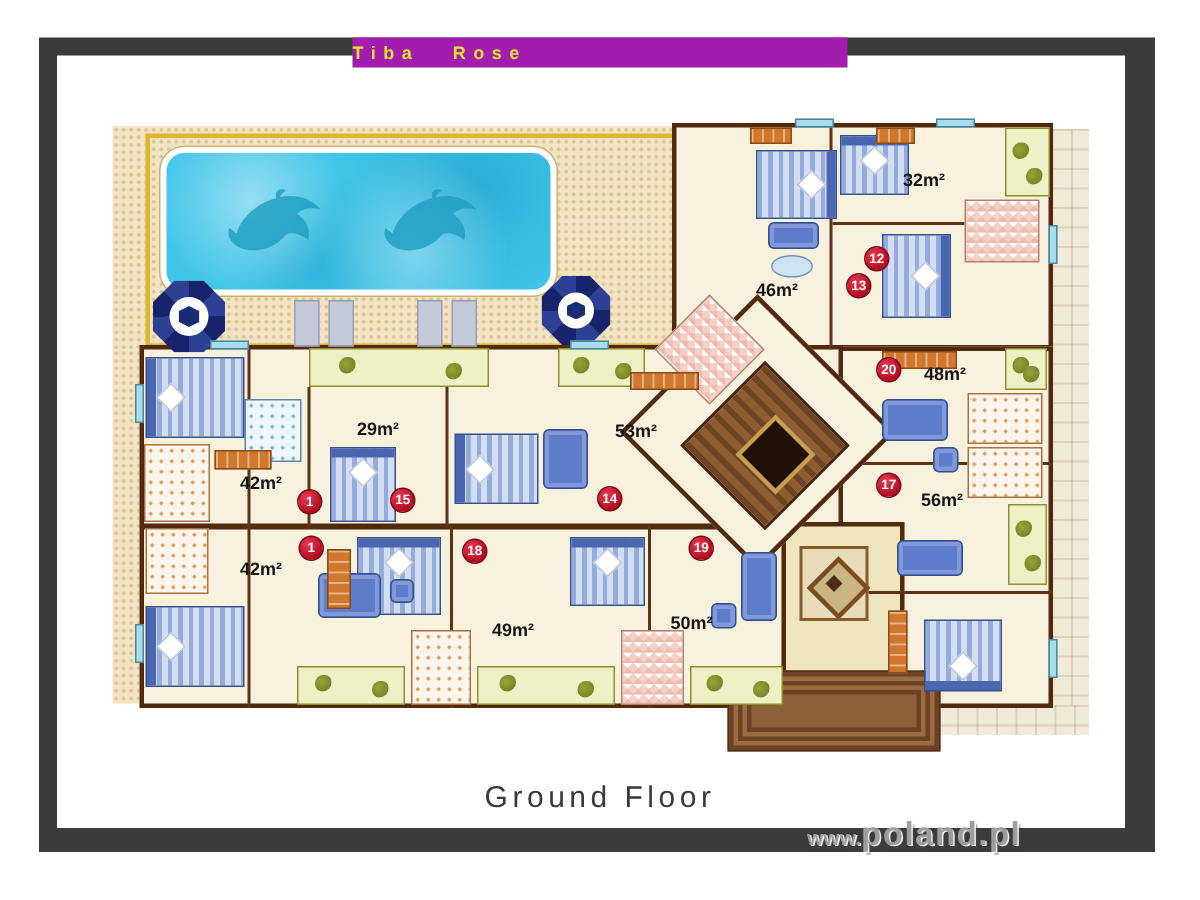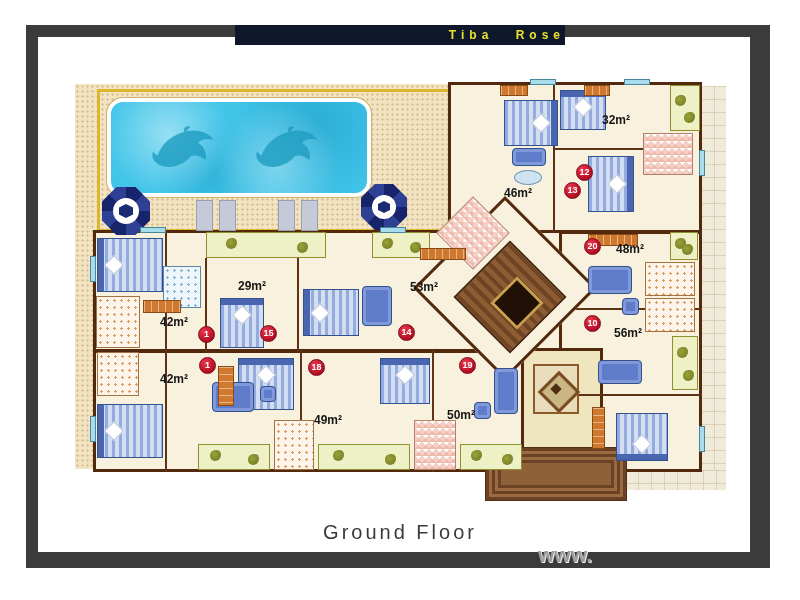--- a/index.html
+++ b/index.html
@@ -3,28 +3,28 @@
 <meta charset="utf-8">
 <style>
   html,body{margin:0;padding:0}
   body{width:800px;height:600px;position:relative;background:#fff;overflow:hidden;
        font-family:"Liberation Sans",sans-serif}
   .abs{position:absolute;box-sizing:border-box}
 
   
   .frame{left:26px;top:25px;width:744px;height:543px;border:solid #3b3b3b;
          border-width:12px 20px 16px 12px;z-index:10;pointer-events:none}
-  .title-tab{left:235px;top:25px;width:330px;height:20px;background:#0f172a;z-index:11;
+  .title-tab{left:235px;top:25px;width:330px;height:20px;background:#a21caf;z-index:11;
          color:#e6e22e;font-size:12px;font-weight:bold;letter-spacing:5px;word-spacing:14px;
-         text-align:right;line-height:20px}
+         text-align:left;line-height:20px}
   .floor-label{left:0;top:521px;width:800px;text-align:center;z-index:11;color:#3a3a3a;
          font-size:20px;letter-spacing:3px}
   .watermark{left:538px;top:543px;z-index:12;display:flex;align-items:baseline;color:#9d9d9d;
          font-weight:bold;text-shadow:1px 1px 0 rgba(255,255,255,.9),2px 2px 1px rgba(70,70,70,.45)}
-  .wm-www{font-size:21px}.wm-ils{font-size:38px;letter-spacing:1px}.wm-rest{font-size:22px;letter-spacing:1px}
+  .wm-www{font-size:14px}.wm-ils{font-size:38px;letter-spacing:1px}.wm-rest{font-size:22px;letter-spacing:1px}
 
   
   .deck{background-color:#f2e4c2;z-index:1;
         background-image:radial-gradient(rgba(165,125,55,.3) 1px,transparent 1.4px);background-size:5px 5px}
   .deck-b{border:3px solid #dcb62c}
   .patio{background-color:#f0ead8;z-index:1;
         background-image:linear-gradient(rgba(150,120,80,.22) 1px,transparent 1px),
         linear-gradient(90deg,rgba(150,120,80,.22) 1px,transparent 1px);background-size:13px 13px}
   .pool{z-index:2;background-color:#41c5e9;border:4px solid #fff;border-radius:16px;
         box-shadow:0 0 0 1px #cdb06a;
@@ -205,34 +205,35 @@
   <div class="abs win" style="left:90px;top:416px;width:6px;height:26px"></div>
 
   <div class="abs rlabel" style="left:616px;top:120px">32m²</div>
   <div class="abs rlabel" style="left:518px;top:193px">46m²</div>
   <div class="abs rlabel" style="left:630px;top:249px">48m²</div>
   <div class="abs rlabel" style="left:628px;top:333px">56m²</div>
   <div class="abs rlabel" style="left:252px;top:286px">29m²</div>
   <div class="abs rlabel" style="left:174px;top:322px">42m²</div>
   <div class="abs rlabel" style="left:424px;top:287px">53m²</div>
   <div class="abs rlabel" style="left:174px;top:379px">42m²</div>
-  <div class="abs rlabel" style="left:328px;top:420px">49m²</div>
+  <div class="abs rlabel" style="left:342px;top:420px">49m²</div>
   <div class="abs rlabel" style="left:461px;top:415px">50m²</div>
 
-  <div class="abs marker" style="left:584px;top:315px">10</div>
+  <div class="abs marker" style="left:584px;top:315px">17</div>
   <div class="abs marker" style="left:584px;top:238px">20</div>
   <div class="abs marker" style="left:576px;top:164px">12</div>
   <div class="abs marker" style="left:564px;top:182px">13</div>
   <div class="abs marker" style="left:398px;top:324px">14</div>
   <div class="abs marker" style="left:260px;top:325px">15</div>
   <div class="abs marker" style="left:198px;top:326px">1</div>
   <div class="abs marker" style="left:199px;top:357px">1</div>
   <div class="abs marker" style="left:308px;top:359px">18</div>
   <div class="abs marker" style="left:459px;top:357px">19</div>
 
 </div>
 
 <div class="abs frame"></div>
 <div class="abs title-tab">Tiba Rose</div>
 <div class="abs floor-label">Ground Floor</div>
 <div class="abs watermark">
   <span class="wm-www">www.</span>
+    <span class="wm-rest">poland.pl</span>
 </div>
 
 </body></html>

